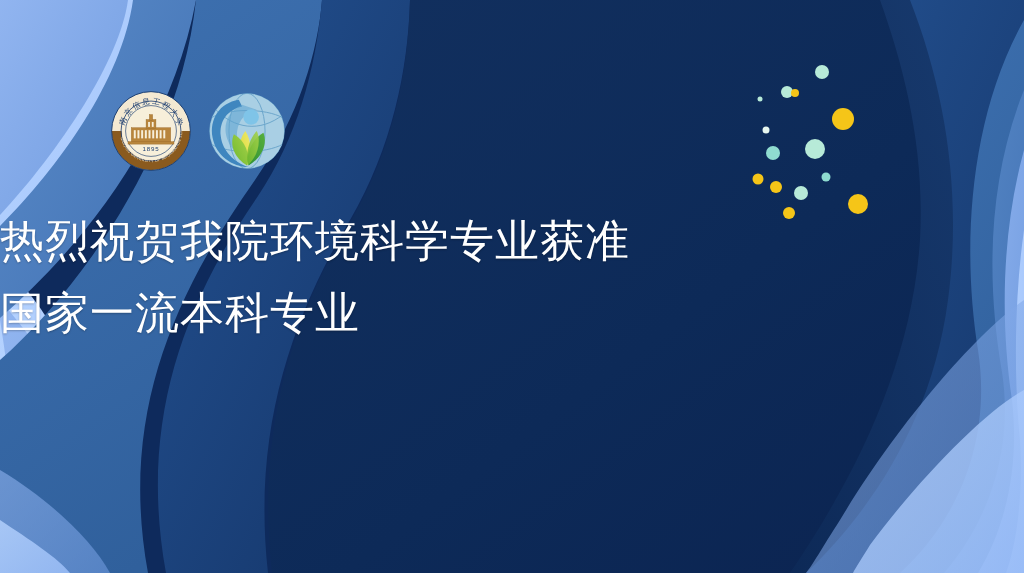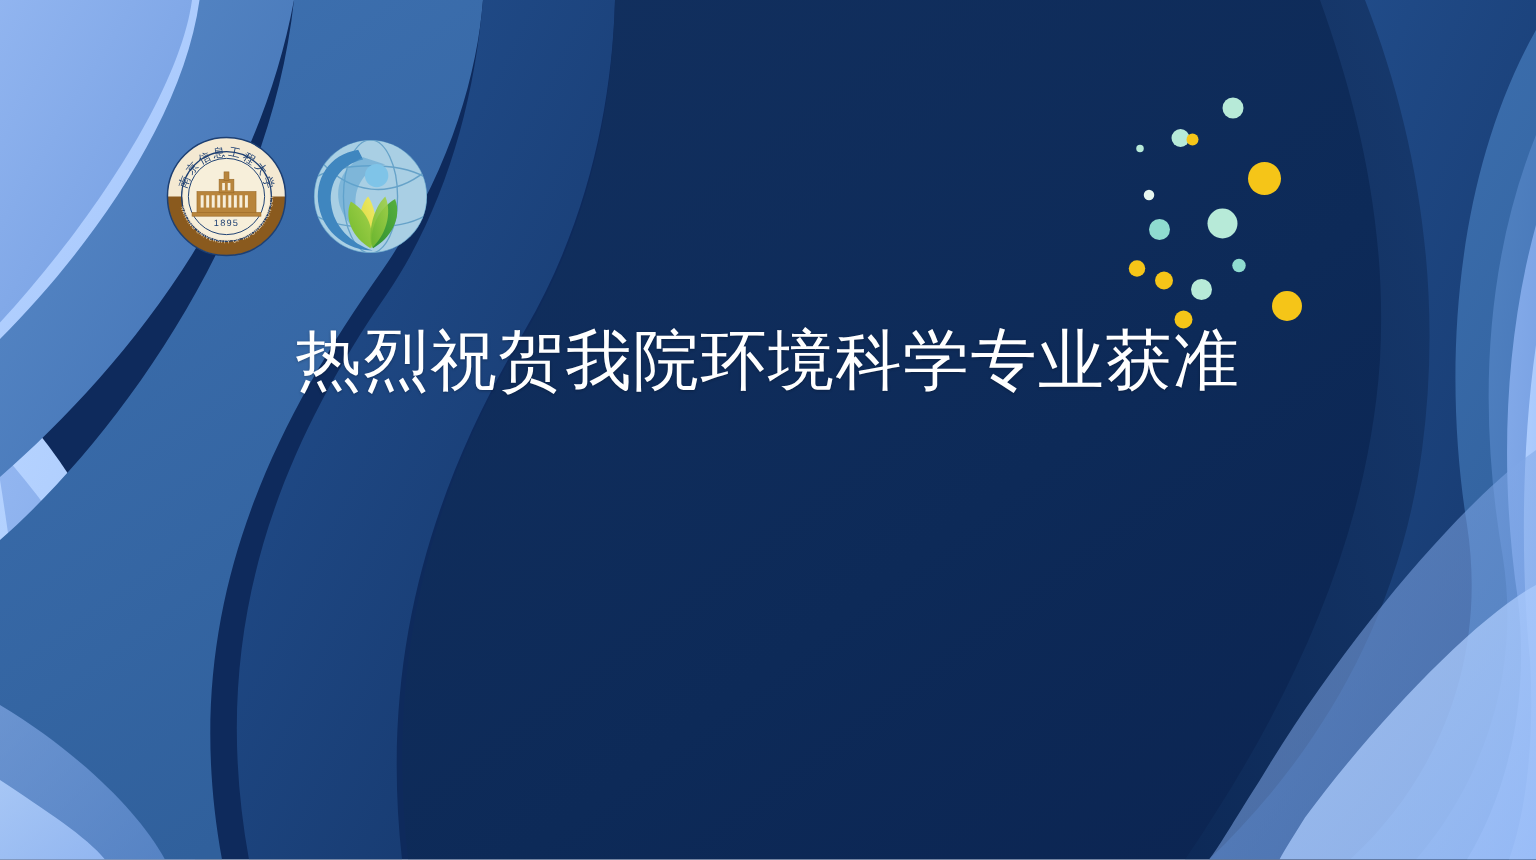--- a/index.html
+++ b/index.html
@@ -44,21 +44,20 @@
     display: block;
   }
 
   
   .headline {
     position: absolute;
     left: 0;
     top: 205px;
     width: 1024px;
     z-index: 6;
-    text-align: center;
     color: #ffffff;
     font-family: "Liberation Sans", "DejaVu Sans", sans-serif;
   }
   .headline .line {
     font-size: 44px;
     line-height: 72px;
     letter-spacing: 1px;
     font-weight: 500;
     white-space: nowrap;
     text-shadow: 0 1px 2px rgba(0,0,0,0.25);
@@ -255,15 +254,16 @@
         <path d="M50,92 C40,80 38,62 48,50 C56,62 56,80 50,92 Z" fill="url(#leafC)"></path>
         <path d="M50,92 C36,84 28,68 34,54 C48,62 54,78 50,92 Z" fill="url(#leafA)"></path>
         <path d="M52,92 C66,84 76,68 70,52 C56,60 48,78 52,92 Z" fill="url(#leafB)"></path>
         <path d="M51,92 C48,78 52,60 62,50 C68,64 62,82 51,92 Z" fill="url(#leafA)" opacity="0.9"></path>
       </g>
     </svg>
   </div>
 
   <div class="headline">
     <div class="line">热烈祝贺我院环境科学专业获准</div>
+    <div class="line">国家一流本科专业</div>
   </div>
 
 </div>
 
 </body></html>

